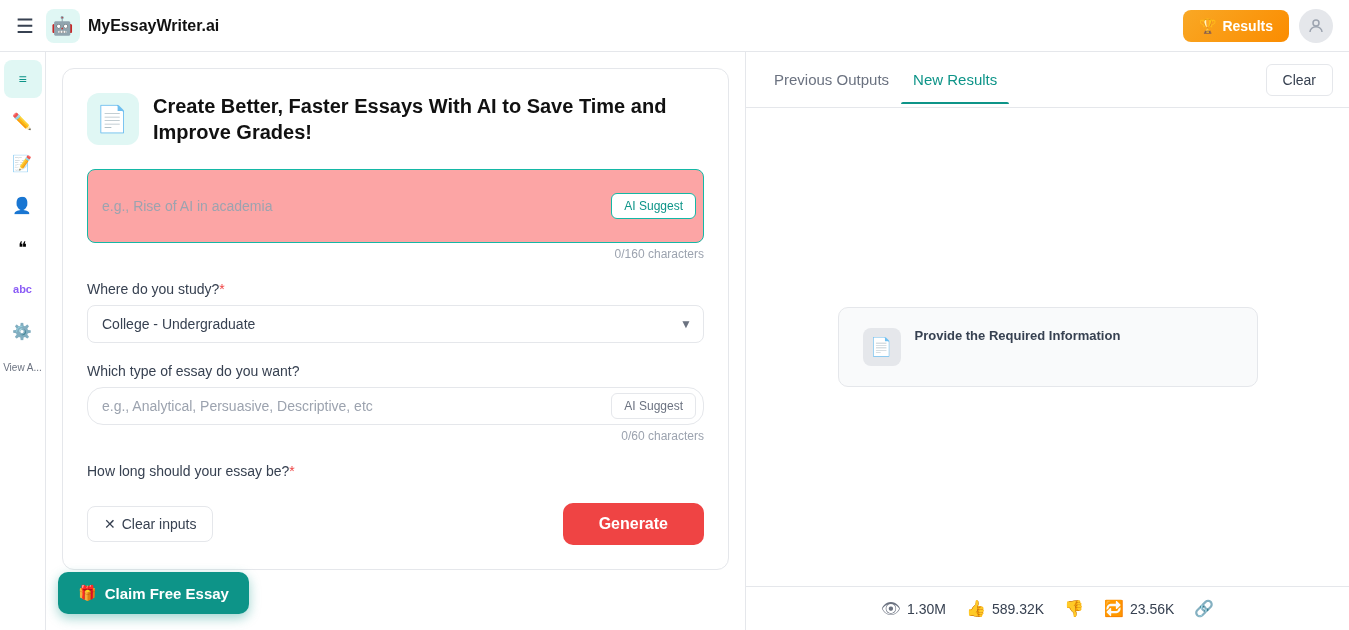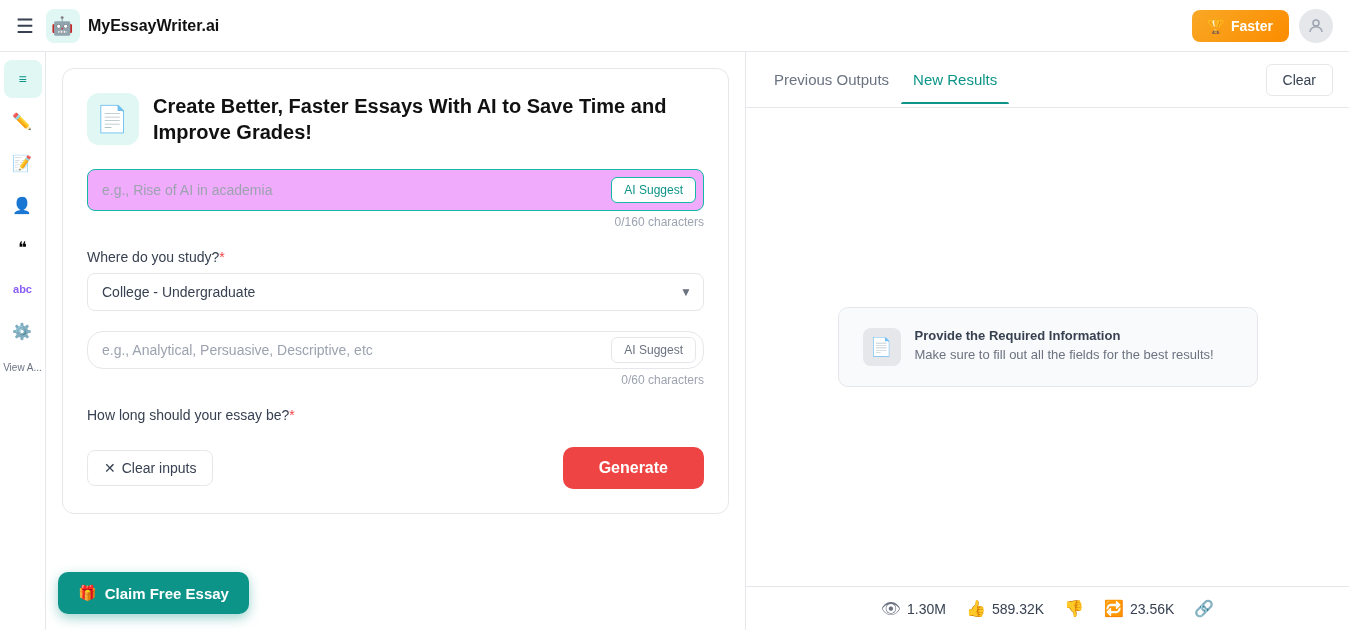--- a/index.html
+++ b/index.html
@@ -79,22 +79,22 @@
     }
     .form-header-title { font-size: 20px; font-weight: 700; color: #111; line-height: 1.3; }
 
     .form-group { margin-bottom: 20px; }
     .form-label { font-size: 14px; font-weight: 500; color: #374151; margin-bottom: 8px; display: block; }
     .required { color: #ef4444; }
 
     .input-wrapper { position: relative; display: flex; align-items: center; }
     .text-input {
       width: 100%; border: 1.5px solid #14b8a6; border-radius: 8px;
-      padding: 12px 14px; font-size: 14px; color: #374151;
-      outline: none; background: #f0abfc;
+      padding: 28px 14px; font-size: 14px; color: #374151;
+      outline: none; background: #fca5a5;
     }
     .text-input::placeholder { color: #9ca3af; }
 
     .text-input-plain {
       width: 100%; border: 1.5px solid #e5e7eb; border-radius: 16px;
       padding: 10px 14px; font-size: 14px; color: #374151;
       outline: none; background: #fff;
     }
     .text-input-plain::placeholder { color: #9ca3af; }
 
@@ -196,21 +196,21 @@
     <div class="logo-area">
       <div class="logo-icon">
         <span>🤖</span>
       </div>
       <span class="logo-text">MyEssayWriter.ai</span>
     </div>
   </div>
   <div class="topnav-right">
     <button class="upgrade-btn">
       <span>🏆</span>
-      <span>Faster</span>
+      <span>Results</span>
     </button>
     <div class="user-avatar">
       <svg width="18" height="18" viewBox="0 0 24 24" fill="none" stroke="#9ca3af" stroke-width="2">
         <circle cx="12" cy="8" r="4"></circle>
           <path d="M4 20c0-4 3.6-7 8-7s8 3 8 7"></path>
       </svg>
     </div>
   </div>
 </nav>
 
@@ -269,20 +269,21 @@
               <option value="college-undergrad" selected="">College - Undergraduate</option>
               <option value="college-grad">College - Graduate</option>
               <option value="university">University</option>
               <option value="other">Other</option>
             </select>
             <span class="select-arrow">▼</span>
           </div>
         </div>
 
         <div class="form-group">
+          <label class="form-label">Which type of essay do you want?</label>
           <div class="input-wrapper">
             <input type="text" class="text-input-plain" placeholder="e.g., Analytical, Persuasive, Descriptive, etc" style="">
             <button class="ai-suggest-btn" style="border-color:#e5e7eb;color:#6b7280;">AI Suggest</button>
           </div>
           <div class="char-count">0/60 characters</div>
         </div>
 
         <div class="form-group">
           <label class="form-label">
             <span>How long should your essay be?</span><span class="required">*</span>
@@ -305,21 +306,20 @@
         <button class="tab-btn inactive">Previous Outputs</button>
         <button class="tab-btn active">New Results</button>
         <button class="clear-tab-btn">Clear</button>
       </div>
 
       <div class="right-panel-body">
         <div class="info-card">
           <div class="info-card-icon">📄</div>
           <div>
             <div class="info-card-title">Provide the Required Information</div>
-            <div class="info-card-desc">Make sure to fill out all the fields for the best results!</div>
           </div>
         </div>
       </div>
 
       <div class="stats-bar">
         <div class="stat-item">
           <span class="stat-icon">👁</span>
           <span>1.30M</span>
         </div>
         <div class="stat-item">

